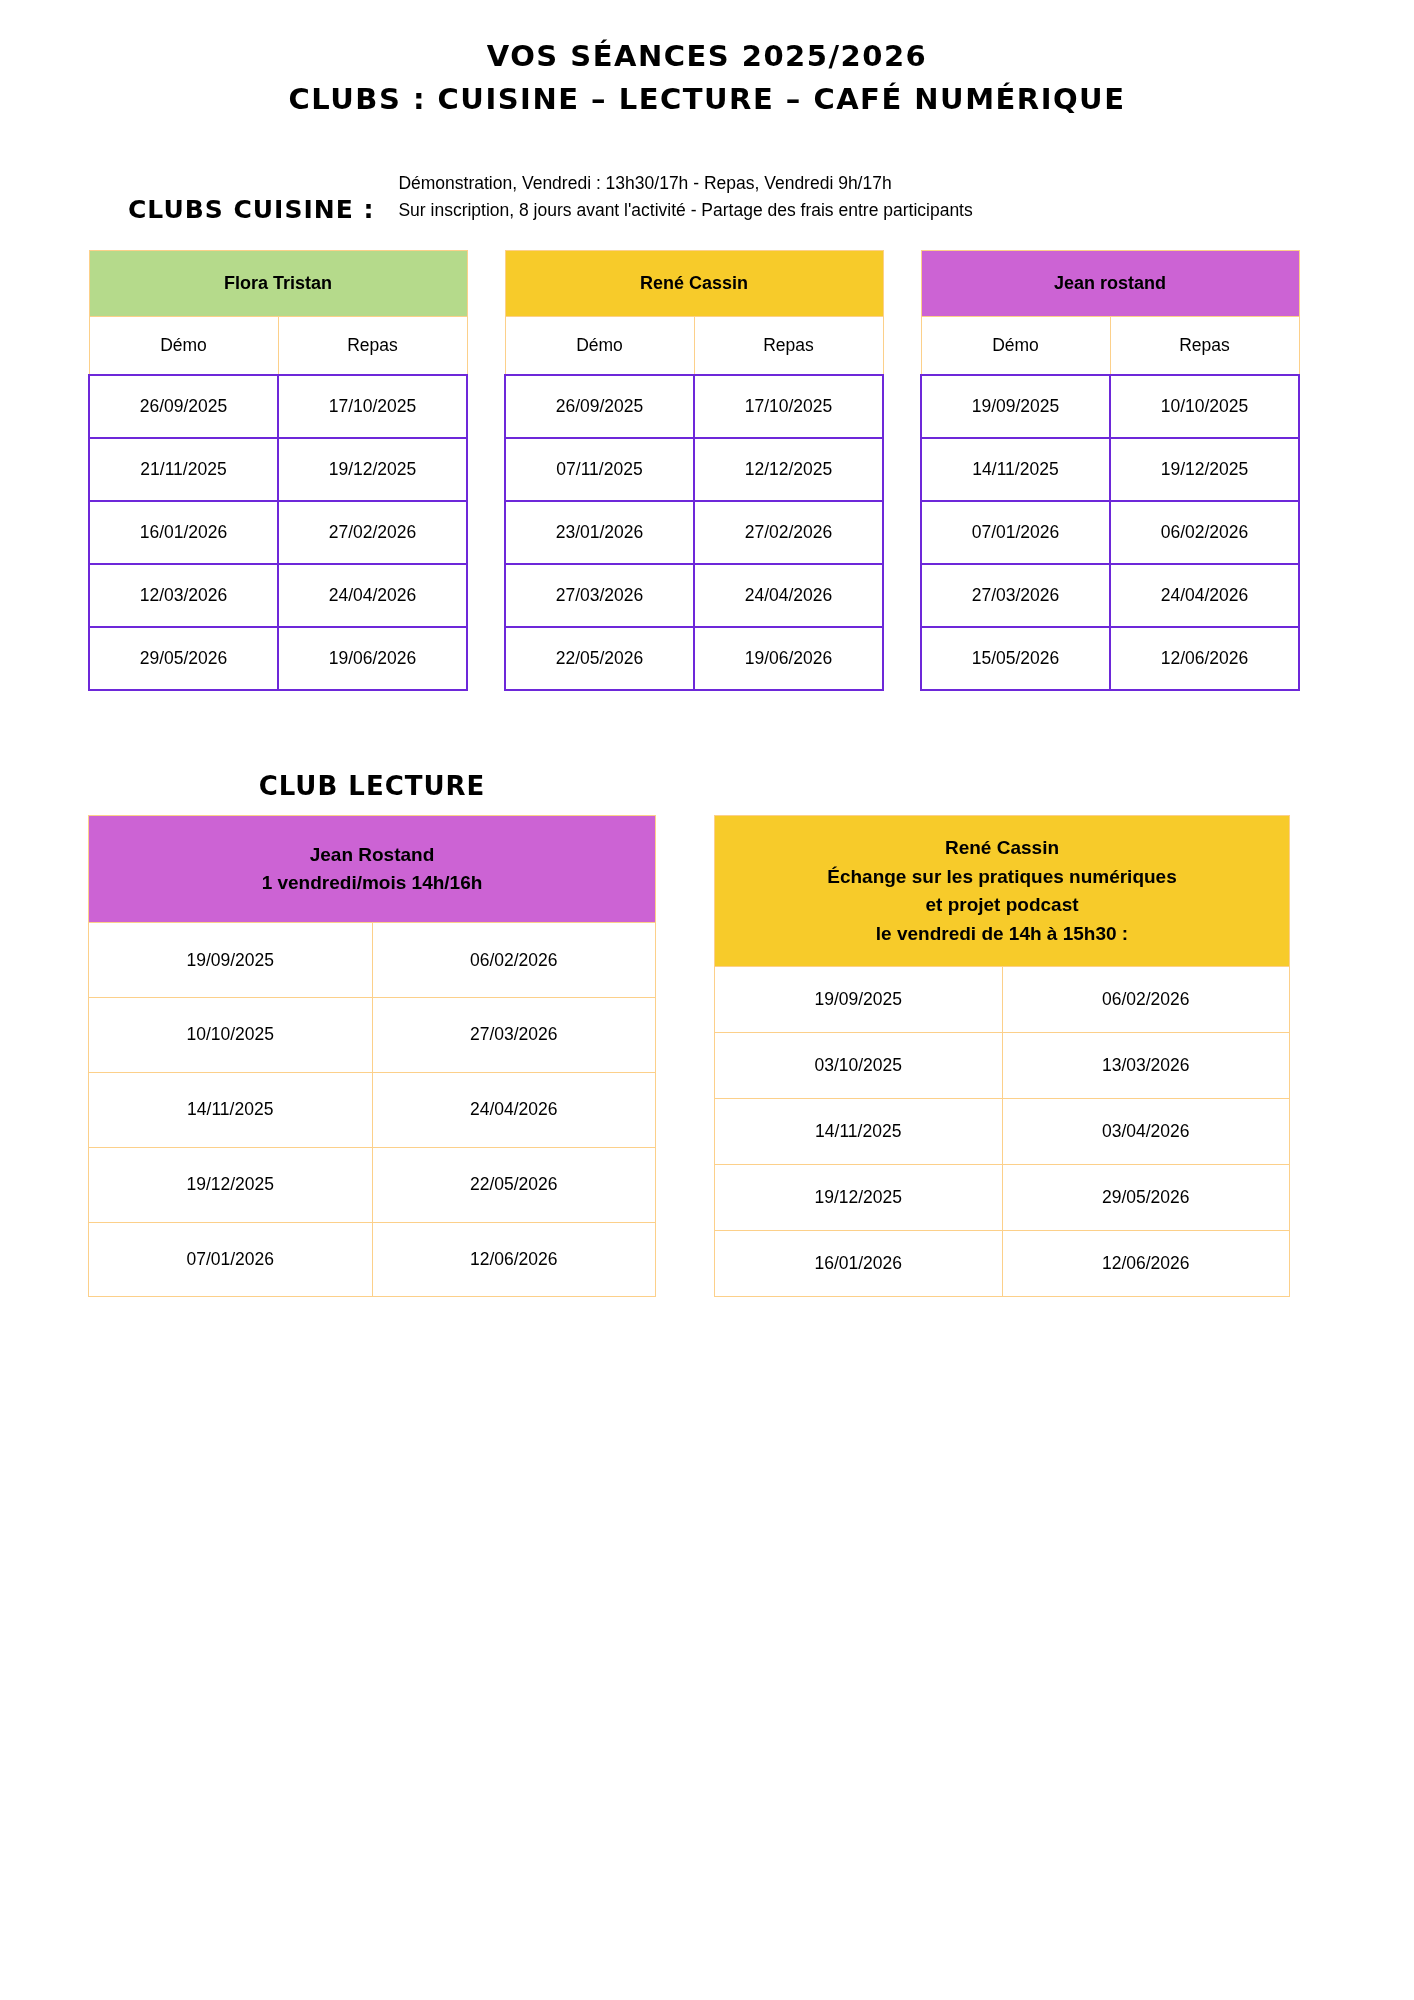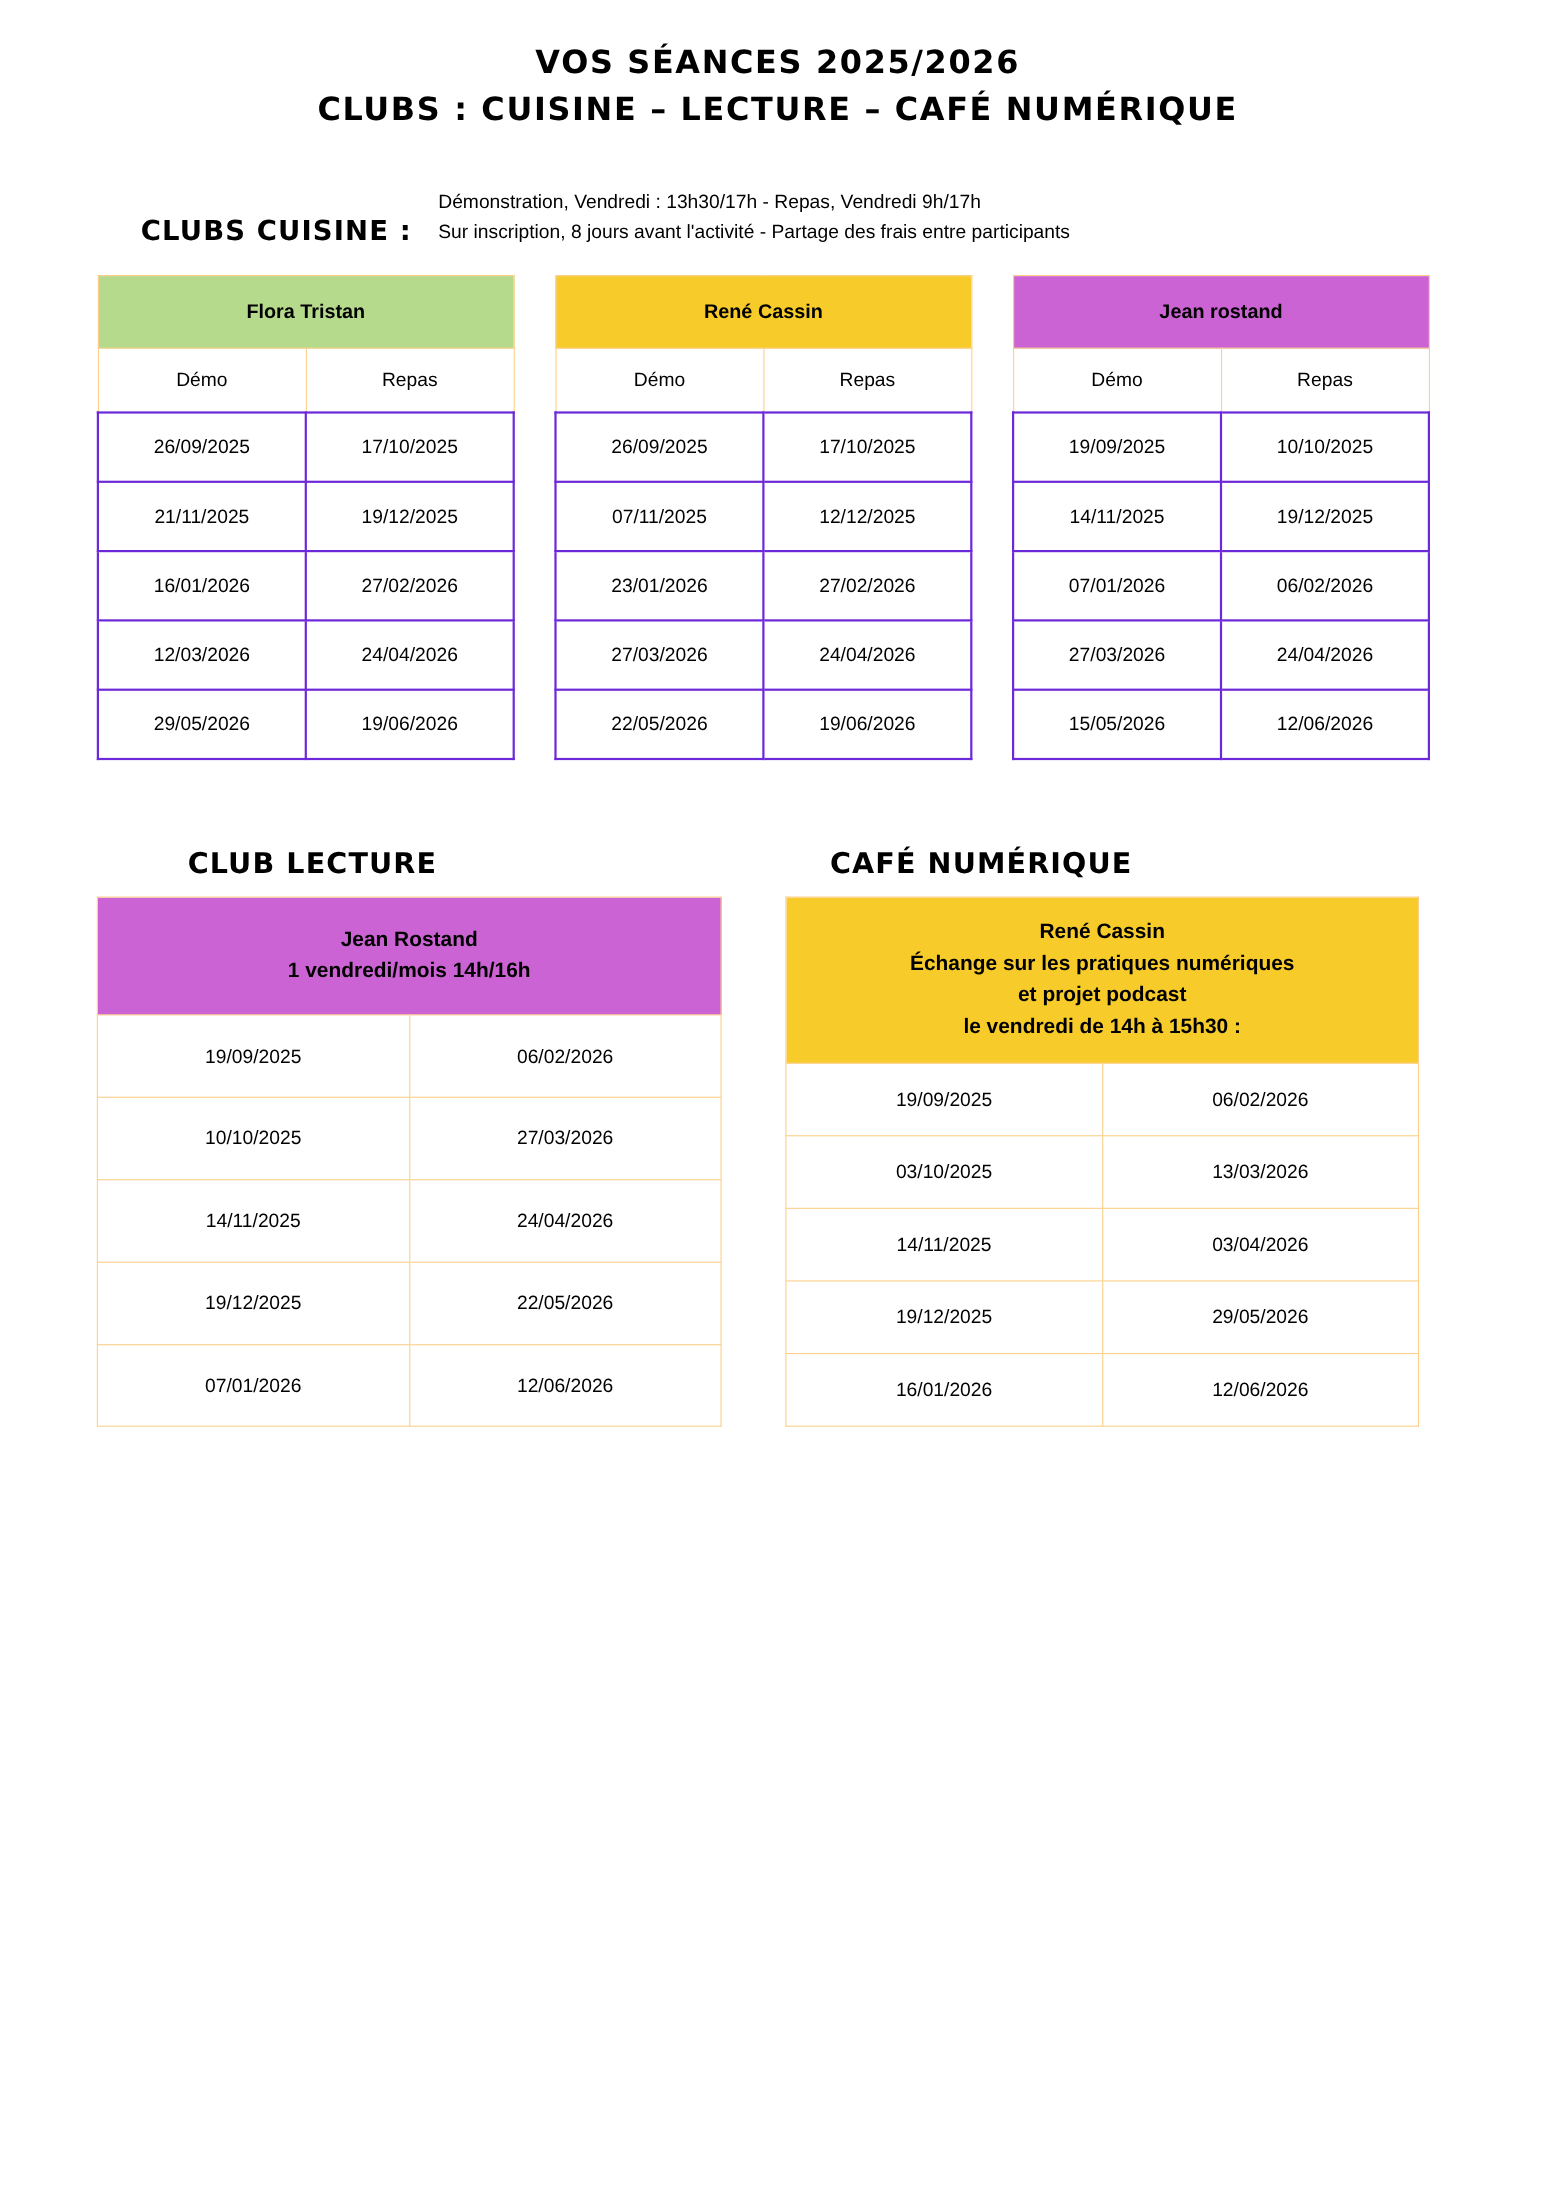--- a/index.html
+++ b/index.html
@@ -100,21 +100,22 @@
     padding: 20px 6px;
     border: 2px solid #6d28d9;
     background: #ffffff;
     font-weight: 400;
   }
 
   
   .bottom-titles {
     display: flex;
     margin-top: 80px;
-    gap: 36px;
+    padding-left: 88px;
+    gap: 20px;
   }
   .bottom-titles .t {
     font-family: "DejaVu Sans", sans-serif;
     font-weight: bold;
     font-size: 26px;
     letter-spacing: 1px;
     text-align: center;
   }
   .bt1 { width: 568px; }
   .bt2 { width: 576px; }
@@ -260,21 +261,20 @@
         <td class="date">15/05/2026</td>
         <td class="date">12/06/2026</td>
       </tr>
     </tbody>
       </table>
 
   </div>
 
   <div class="bottom-titles">
     <div class="t bt1">CLUB LECTURE</div>
-    <div class="t bt2">CAFÉ NUMÉRIQUE</div>
   </div>
 
   <div class="bottom-row">
 
     <table class="wide-table lecture">
       <tbody>
           <tr>
         <td class="title-cell" colspan="2" style="background:#cc63d4">
           <div>Jean Rostand</div>
           <div>1 vendredi/mois 14h/16h</div>

